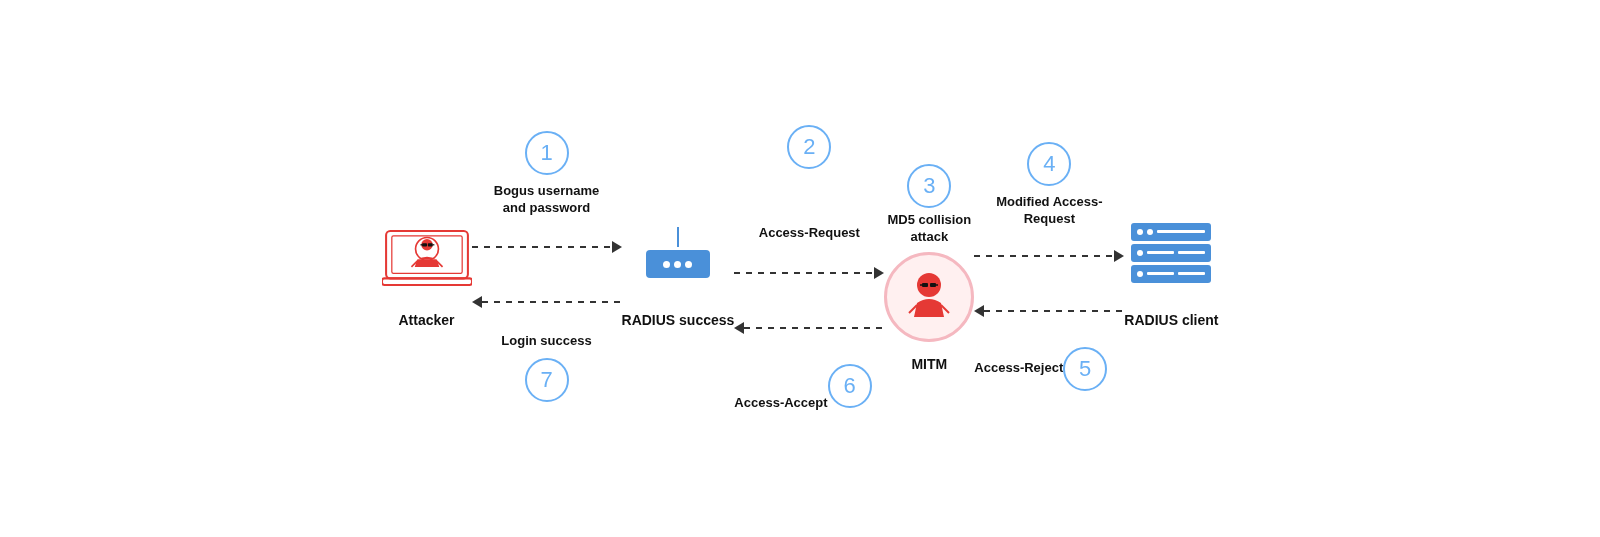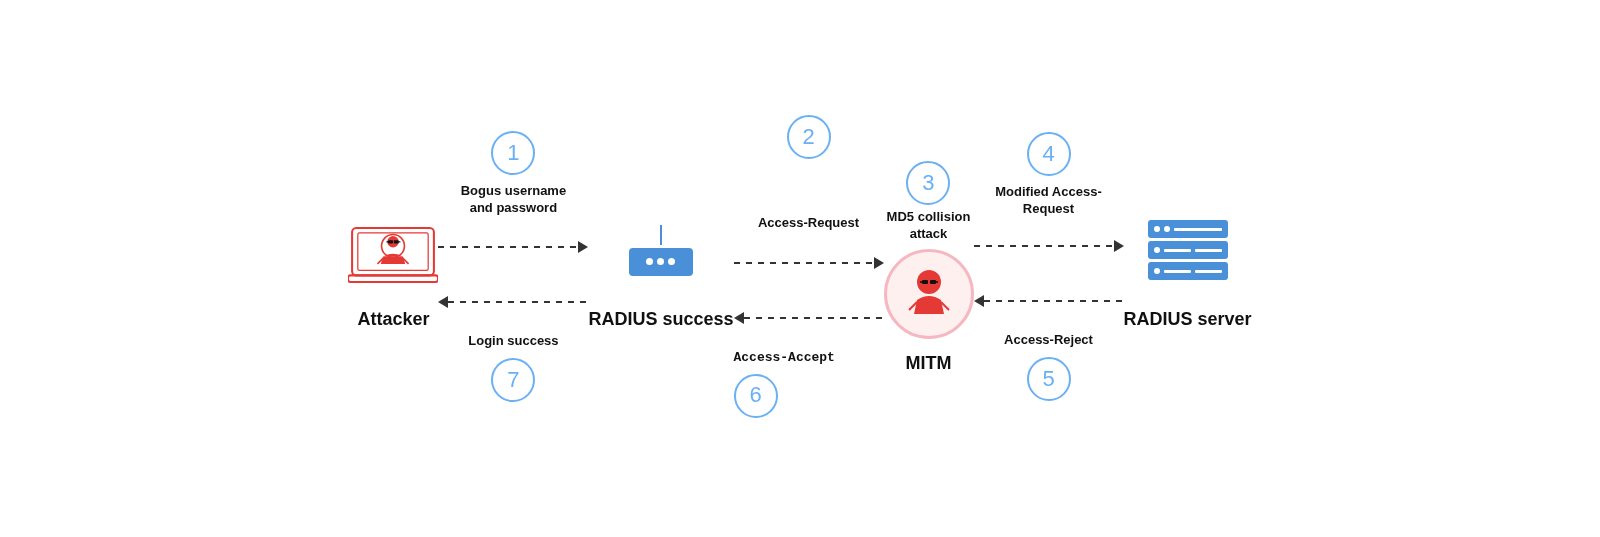--- a/index.html
+++ b/index.html
@@ -27,21 +27,21 @@
       flex-shrink: 0;
     }
     .node-icon {
       width: 90px;
       height: 90px;
       display: flex;
       align-items: center;
       justify-content: center;
     }
     .node-label {
-      font-size: 18px;
+      font-size: 14px;
       font-weight: 700;
       text-align: center;
       color: #111;
       margin-top: 13px;
       line-height: 1.3;
     }
     .step-bubble {
       width: 44px;
       height: 44px;
       border-radius: 50%;
@@ -253,21 +253,21 @@
       <div class="msg-label" style="margin-bottom:4px;margin-top:48px;">Access-Request</div>
     </div>
     <div class="row-top" style="width:150px;">
       <div class="arrow-dash" style="flex:1;"></div>
       <div class="arrow-head-right"></div>
     </div>
     <div class="row-bottom" style="width:150px;">
       <div class="arrow-head-left"></div>
       <div class="arrow-dash" style="flex:1;"></div>
     </div>
-    <div style="display:flex;flex-direction:column;align-items:flex-start;font-family:Liberation Mono, monospace;">
+    <div style="display:flex;flex-direction:row;align-items:flex-end;">
       <div class="msg-label" style="margin-top:4px;">Access-Accept</div>
       <div class="step-bubble bottom-step">
         <span>6</span>
       </div>
     </div>
   </div>
 
   <div class="node">
 
     <div style="display:flex;flex-direction:column;align-items:center;margin-bottom:6px;">
@@ -304,21 +304,21 @@
       <div class="msg-label" style="margin-bottom:1px;">Modified Access-<br>Request</div>
     </div>
     <div class="row-top" style="width:150px;">
       <div class="arrow-dash" style="flex:1;"></div>
       <div class="arrow-head-right"></div>
     </div>
     <div class="row-bottom" style="width:150px;">
       <div class="arrow-head-left"></div>
       <div class="arrow-dash" style="flex:1;"></div>
     </div>
-    <div style="display:flex;flex-direction:column;align-items:center;">
+    <div style="display:flex;flex-direction:row;align-items:center;">
       <div class="msg-label" style="margin-top:4px;">Access-Reject</div>
       <div class="step-bubble bottom-step">
         <span>5</span>
       </div>
     </div>
   </div>
 
   <div class="node">
     <div class="node-icon">
       <div class="server-icon">
@@ -333,16 +333,16 @@
           <div class="server-bar-line"></div>
         </div>
         <div class="server-bar">
           <div class="server-dot"></div>
           <div class="server-bar-line"></div>
           <div class="server-bar-line"></div>
         </div>
       </div>
     </div>
     <div class="node-label">RADIUS
-server</div>
+client</div>
   </div>
 
 </div>
 
 </body></html>

